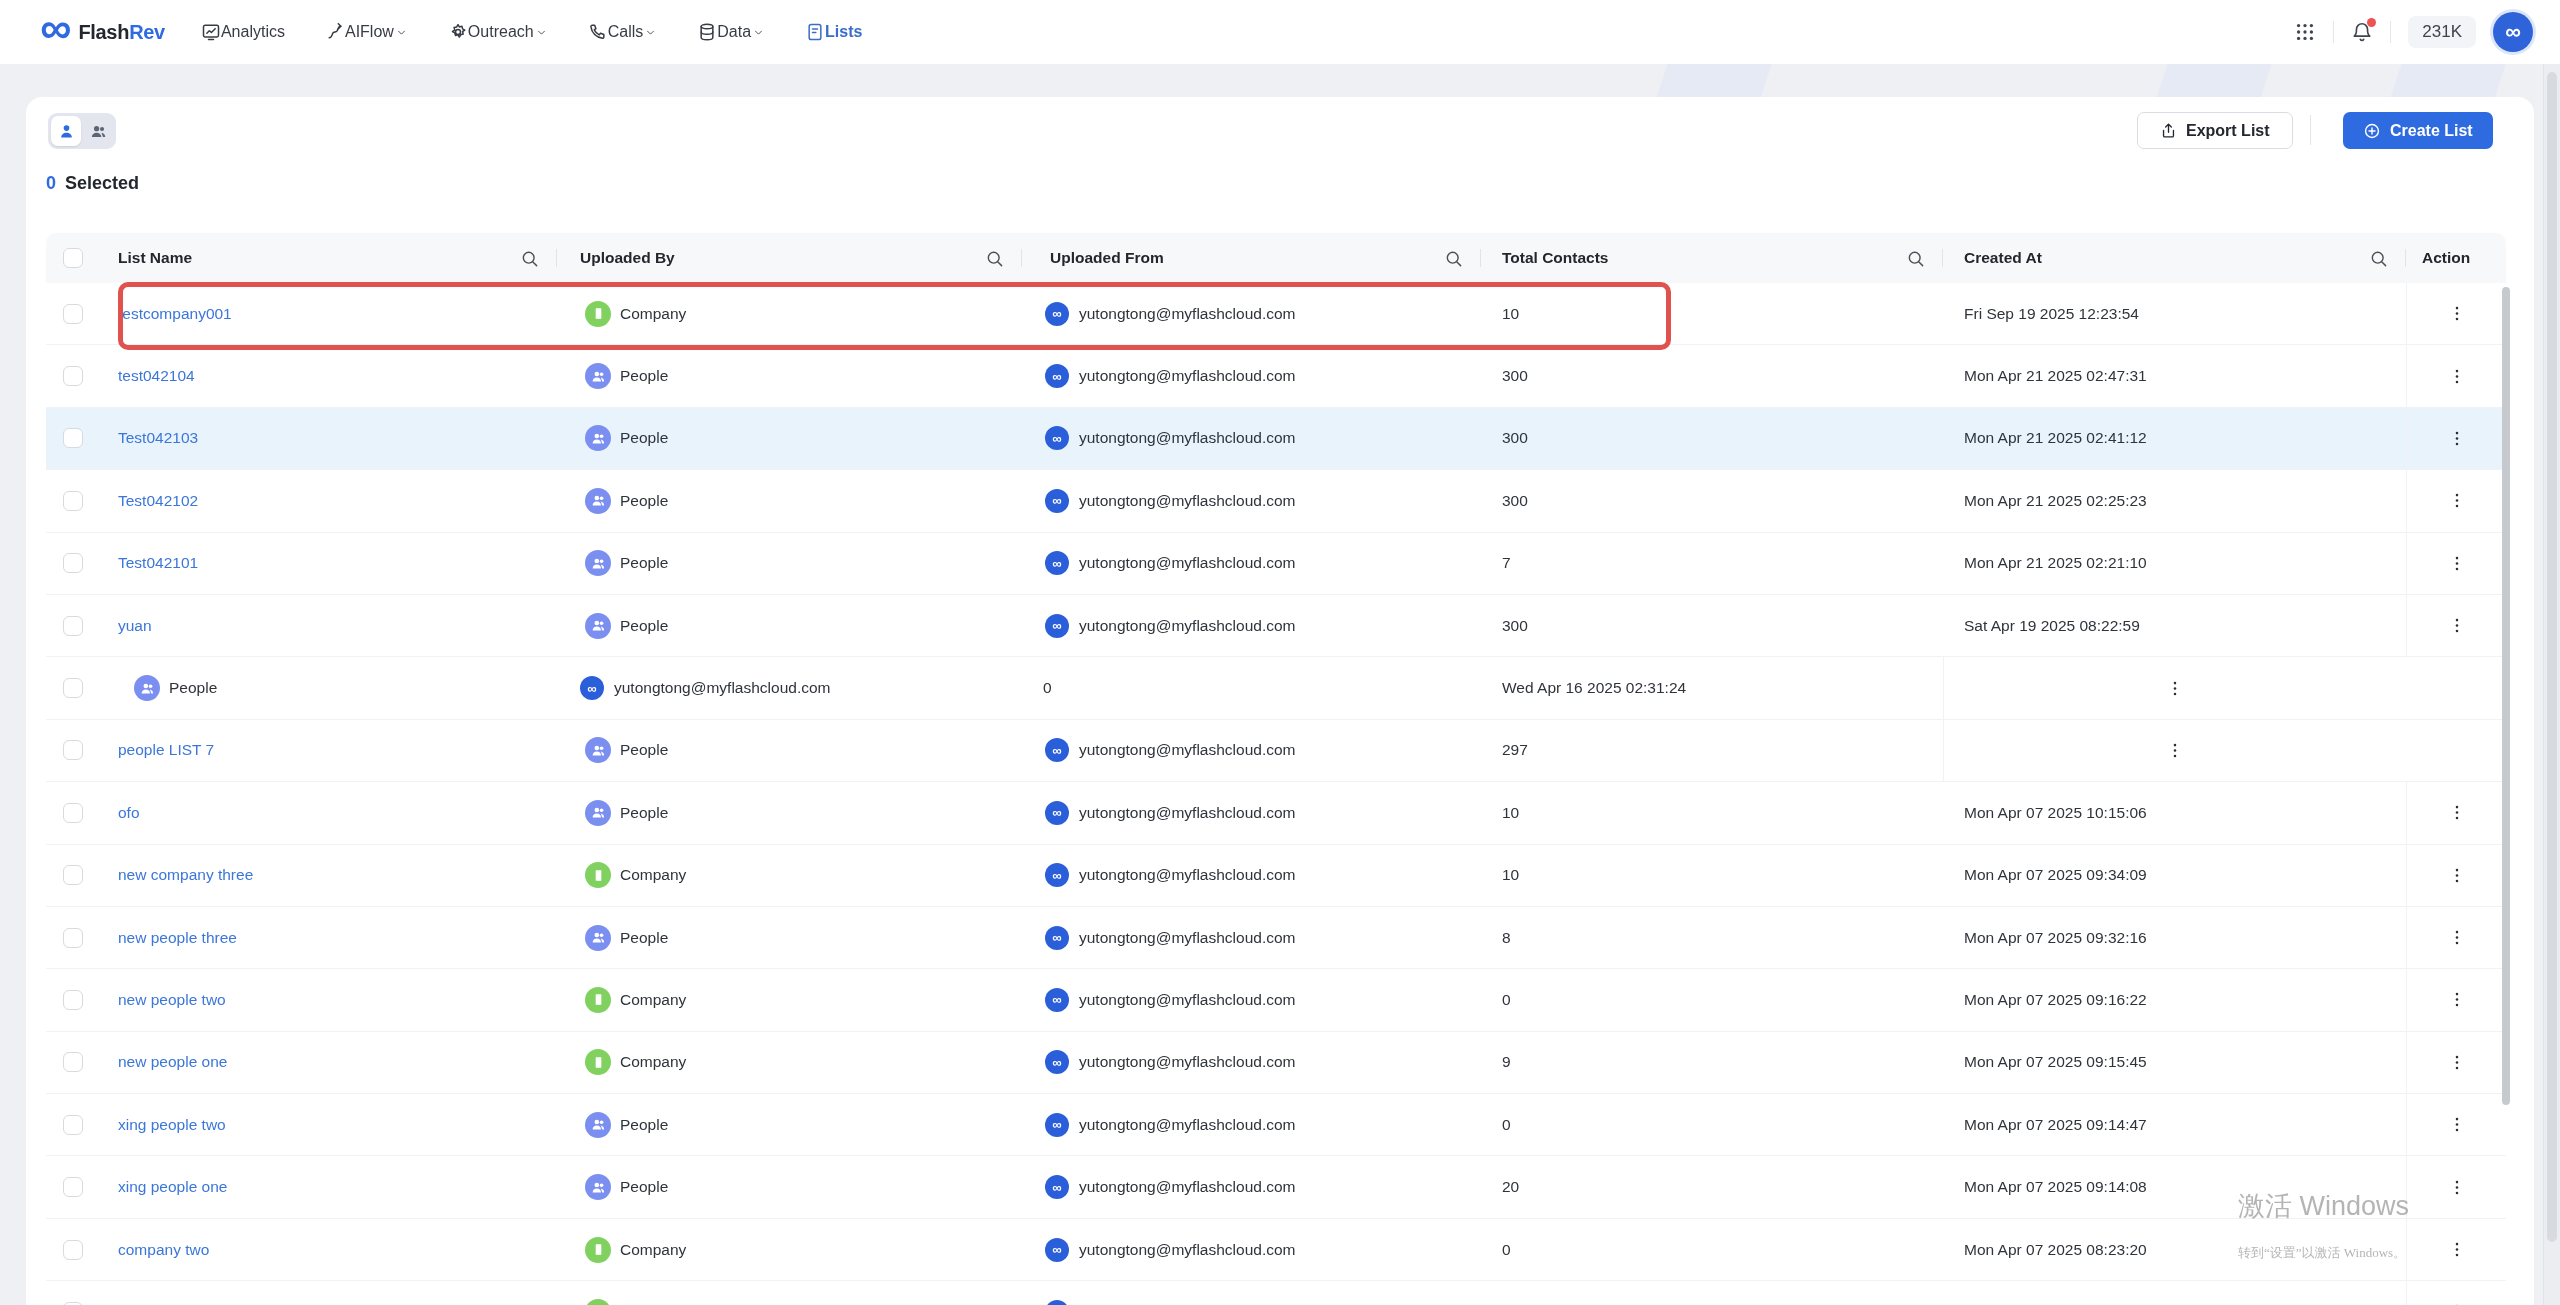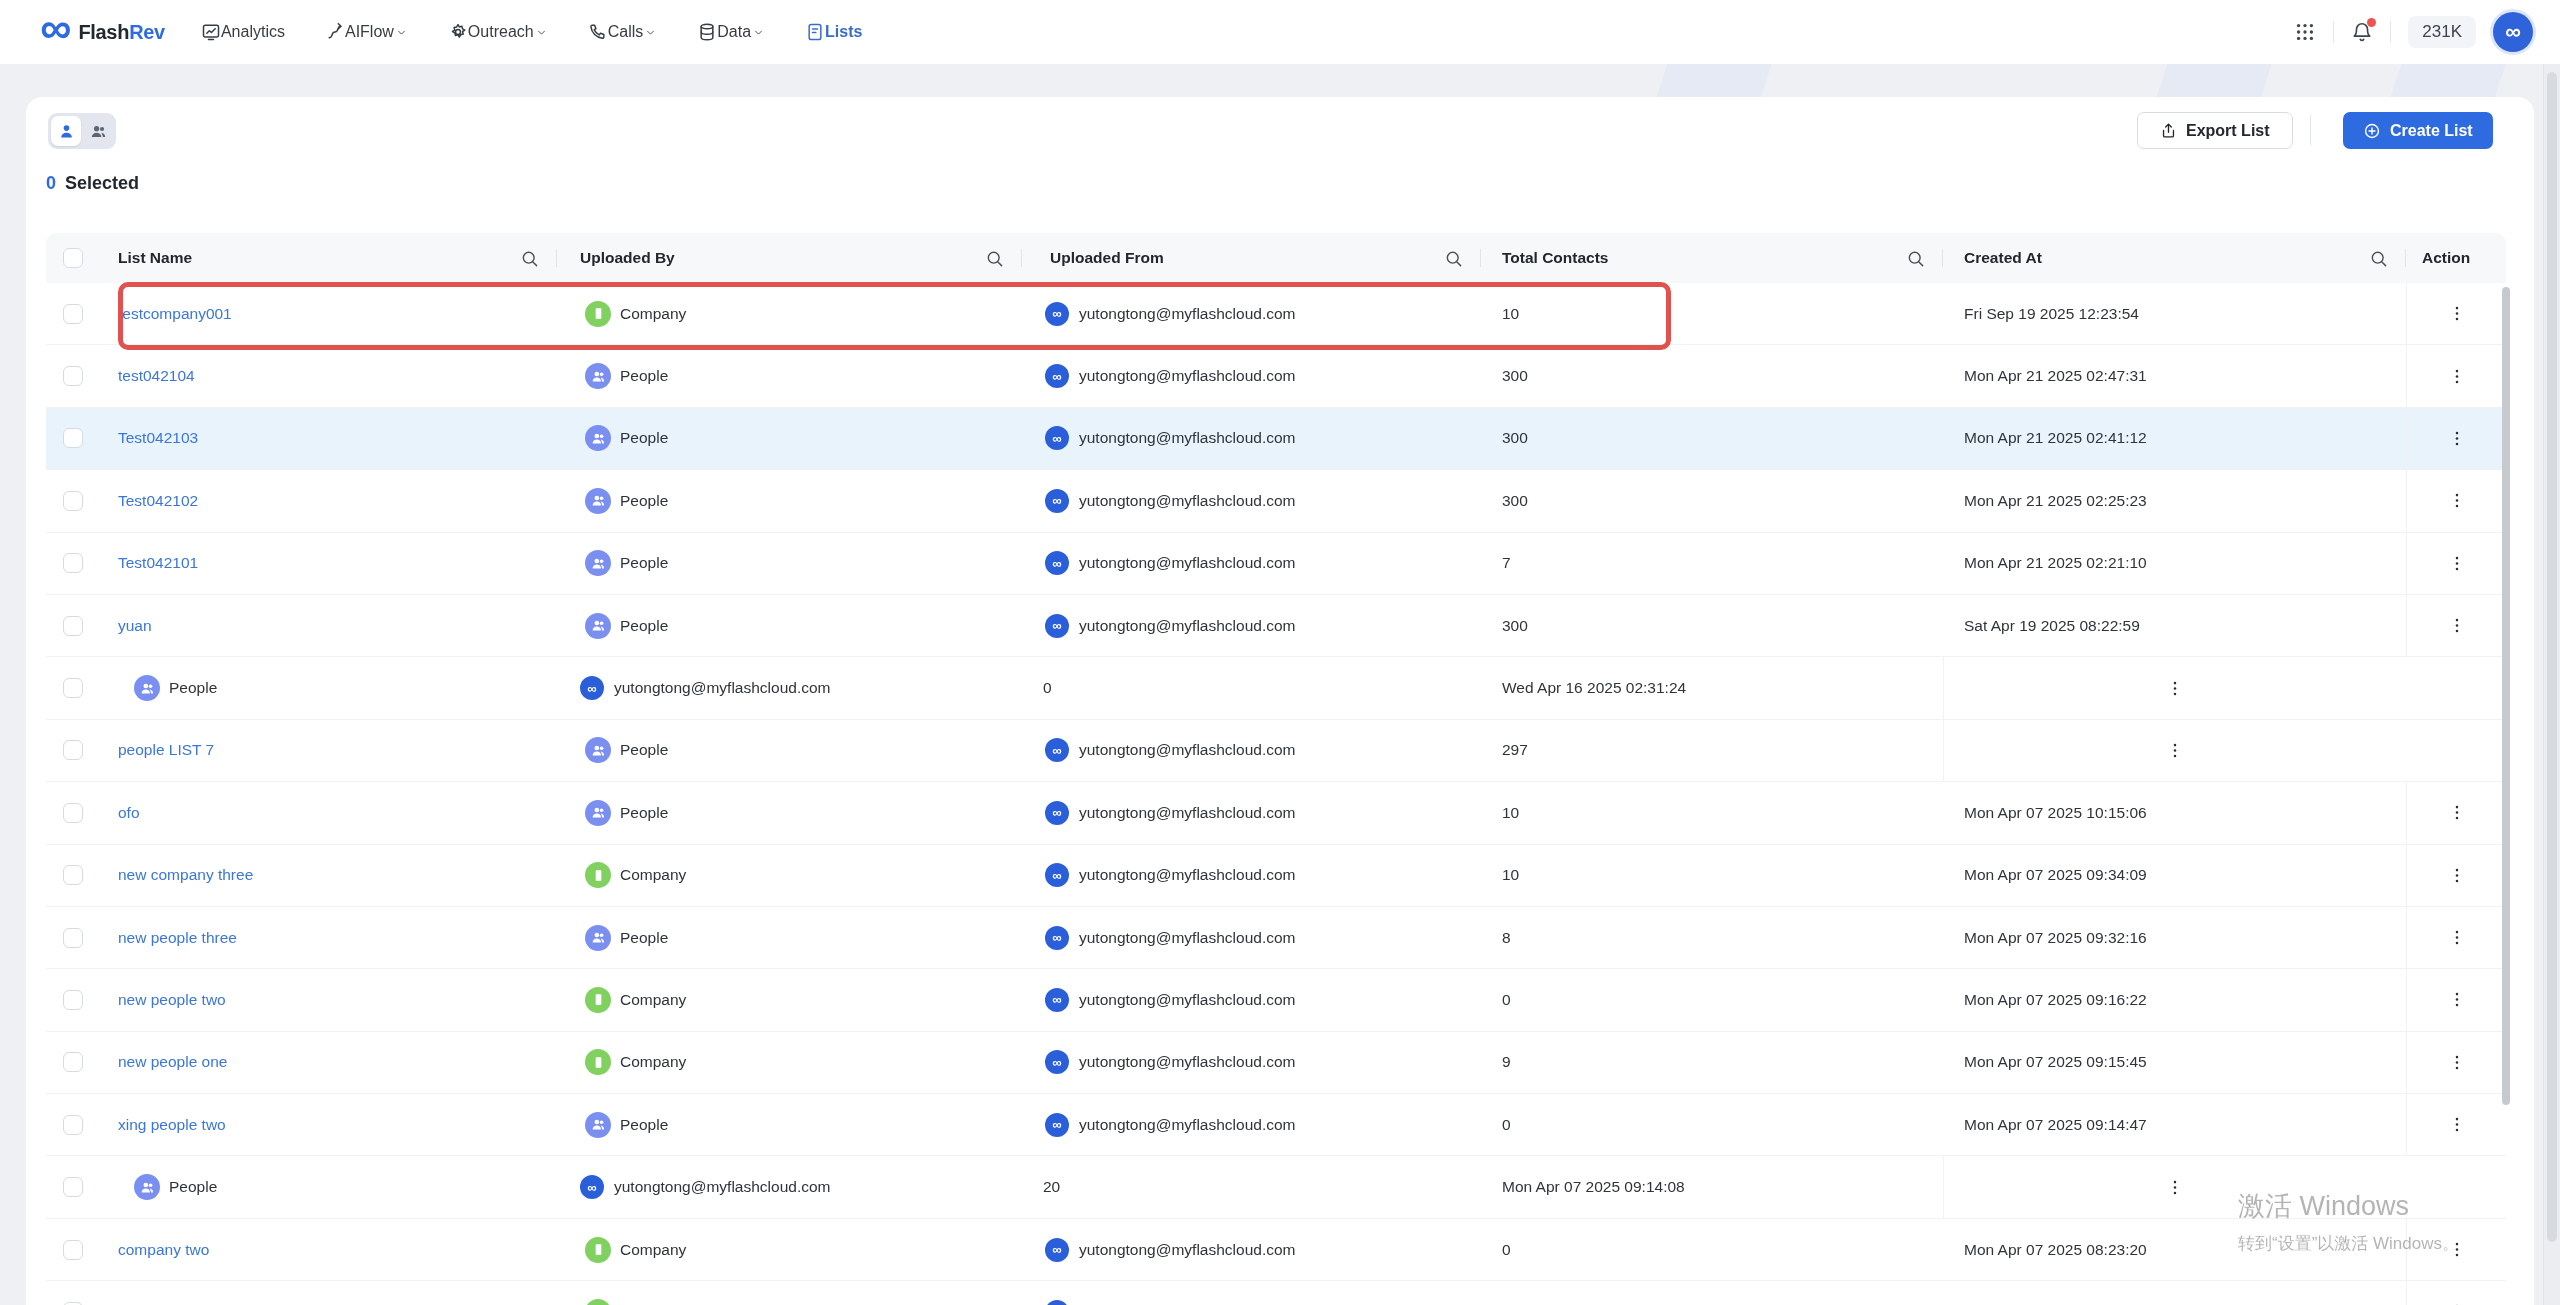--- a/index.html
+++ b/index.html
@@ -90,21 +90,21 @@
   
   .red-box{position:absolute;left:92px;top:185px;width:1553px;height:68px;border:5px solid #e0524e;
            border-radius:10px;box-sizing:border-box;z-index:4;pointer-events:none;}
   .tscroll{position:absolute;left:2476px;top:190px;width:8px;height:818px;background:#c6cacf;
            border-radius:4px;z-index:3;}
   .pagescroll{position:absolute;right:0;top:64px;bottom:0;width:16px;background:#ebedf1;
               border-left:1px solid #e0e3e8;z-index:6;}
   .pagescroll .pthumb{position:absolute;left:3px;top:8px;width:10px;height:1170px;background:#d7dade;border-radius:5px;}
   .watermark{position:absolute;left:2238px;top:1188px;z-index:9;color:rgba(118,118,118,.55);pointer-events:none;}
   .wm1{font-size:27px;}
-  .wm2{font-size:17px;margin-top:8px;}
+  .wm2{font-size:13px;margin-top:20px;font-family:Liberation Serif, serif;}
 </style>
 </head>
 <body>
 
 <div class="stage">
 
   <div class="deco" style="left:1662px"></div>
   <div class="deco" style="left:2162px"></div>
   <div class="deco" style="left:2396px"></div>
 
@@ -867,20 +867,23 @@
                   <circle cx="12" cy="12" r="1.7"></circle>
                   <circle cx="12" cy="19.2" r="1.7"></circle>
                 </svg>
               </button>
             </div>
           </div>
           <div class="trow grid">
             <div class="cell c0">
               <span class="checkbox"></span>
             </div>
+            <div class="cell c1">
+              <a class="link">xing people one</a>
+            </div>
             <div class="cell c2">
               <span class="tbadge people" style="color:#7B8FF0">
                 <svg viewBox="0 0 24 24" fill="currentColor">
                   <circle cx="9.3" cy="8" r="3.7"></circle>
                   <path d="M2.6 19.8c0-3.8 3-6.2 6.7-6.2s6.7 2.4 6.7 6.2z"></path>
                   <circle cx="16.9" cy="8.4" r="2.9"></circle>
                   <path d="M15.8 13.7c2.8.5 5.1 2.5 5.1 6.1h-3"></path>
                 </svg>
               </span>
               <span>People</span>

